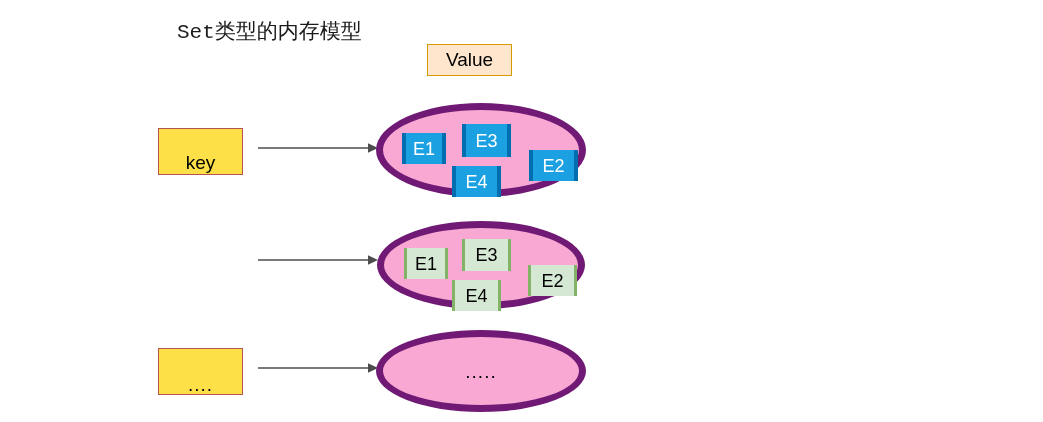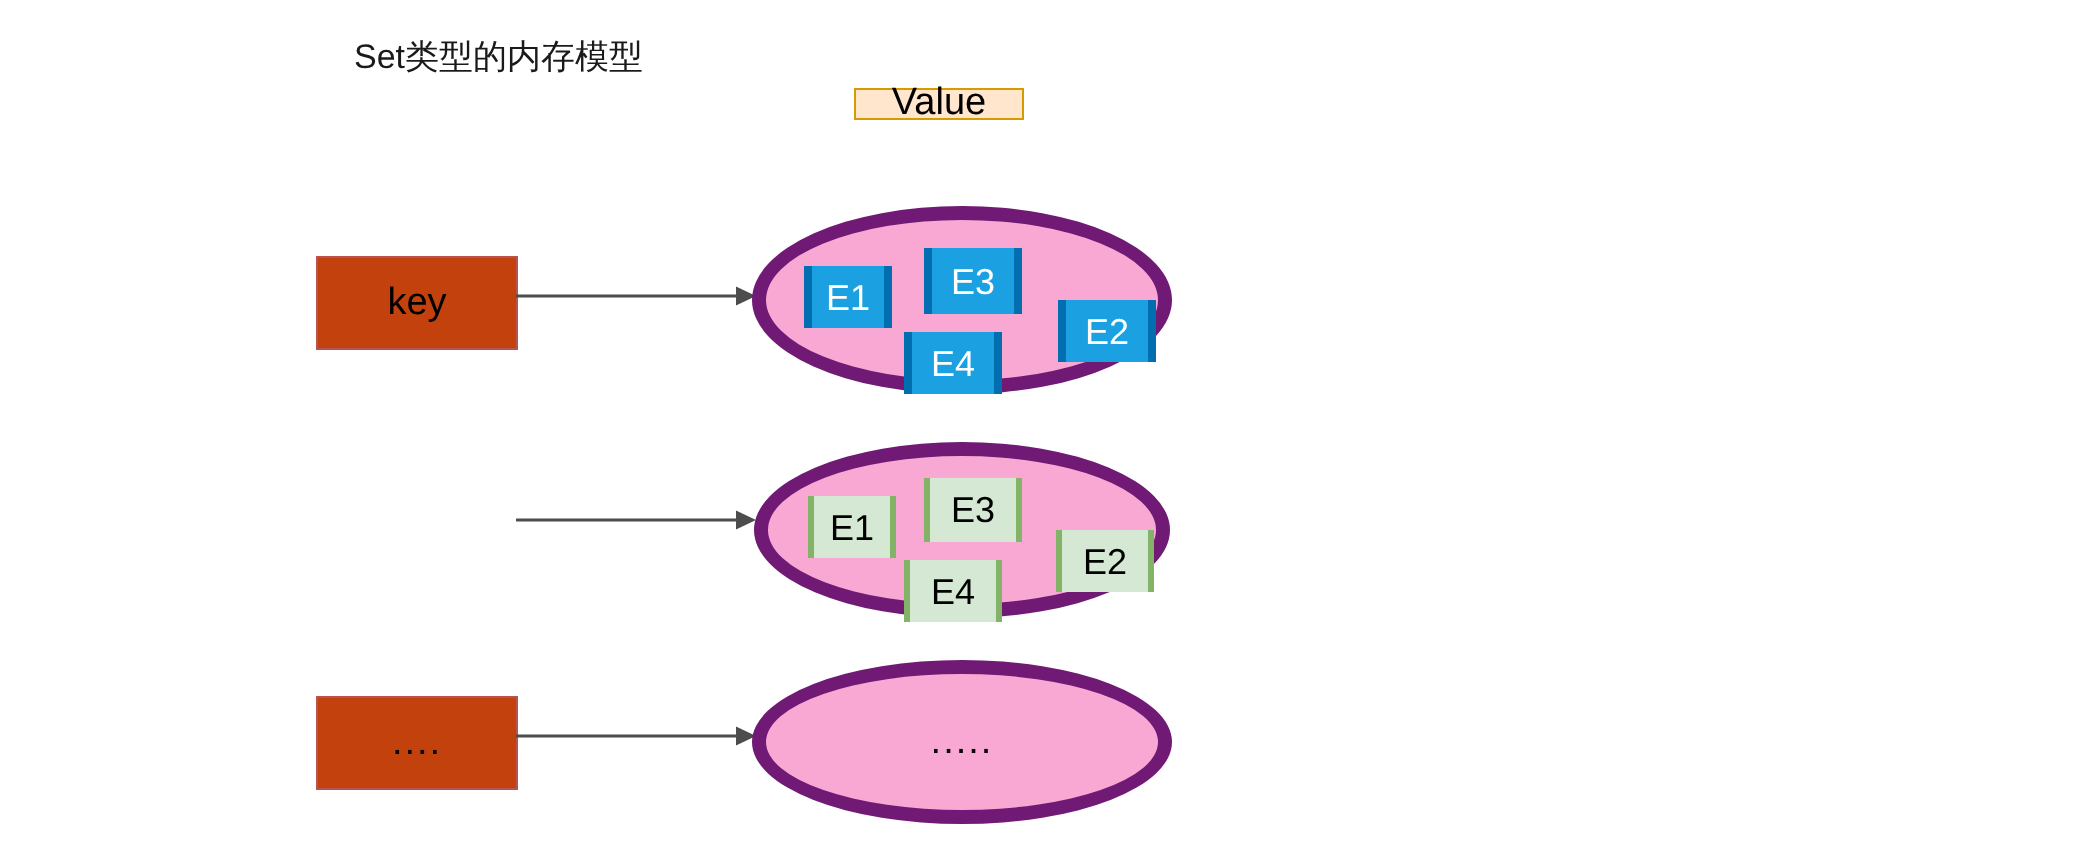--- a/index.html
+++ b/index.html
@@ -16,50 +16,51 @@
     height: 422px;
     background: #ffffff;
     overflow: hidden;
   }
   .abs { position: absolute; }
 
   
   .diagram-title {
     left: 177px;
     top: 17px;
-    font-size: 17px;
+    font-size: 21px;
     color: #1a1a1a;
     white-space: nowrap;
     letter-spacing: 0px;
+    font-family: Liberation Mono, monospace;
   }
 
   
   .value-box {
     left: 427px;
     top: 44px;
     width: 85px;
-    height: 16px;
+    height: 32px;
     background: #ffe6cc;
     border: 1px solid #d79b00;
     display: flex;
     align-items: center;
     justify-content: center;
     font-size: 19px;
     color: #000000;
     box-sizing: border-box;
   }
 
   
   .key-box {
-    width: 101px;
+    width: 85px;
     height: 47px;
-    background: #c2410c;
+    background: #fde047;
     border: 1px solid #b85450;
     display: flex;
-    align-items: center;
+    align-items: flex-end;
     justify-content: center;
     font-size: 19px;
     color: #000000;
     box-sizing: border-box;
     left: 158px;
   }
   .key-box.r1 { top: 128px; }
   .key-box.r2 { top: 240px; }
   .key-box.r3 { top: 348px; }
   .key-box .dots {

